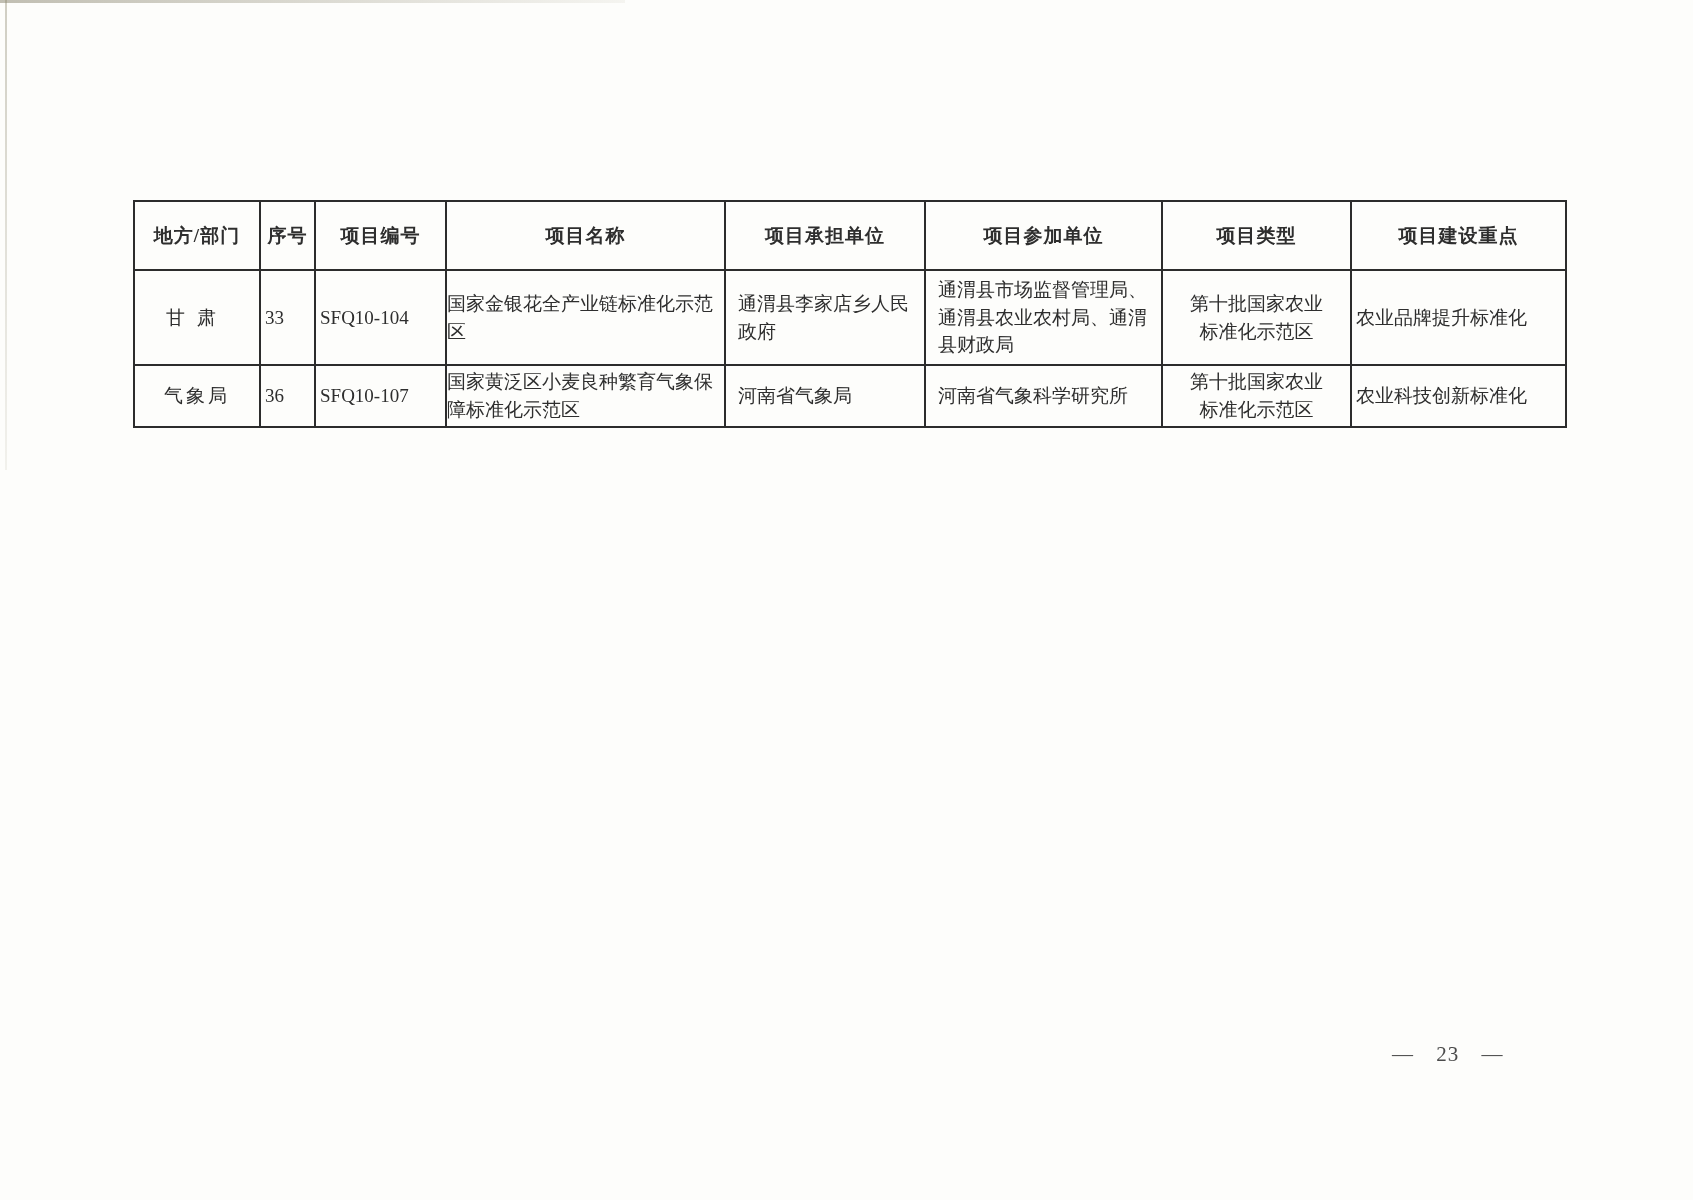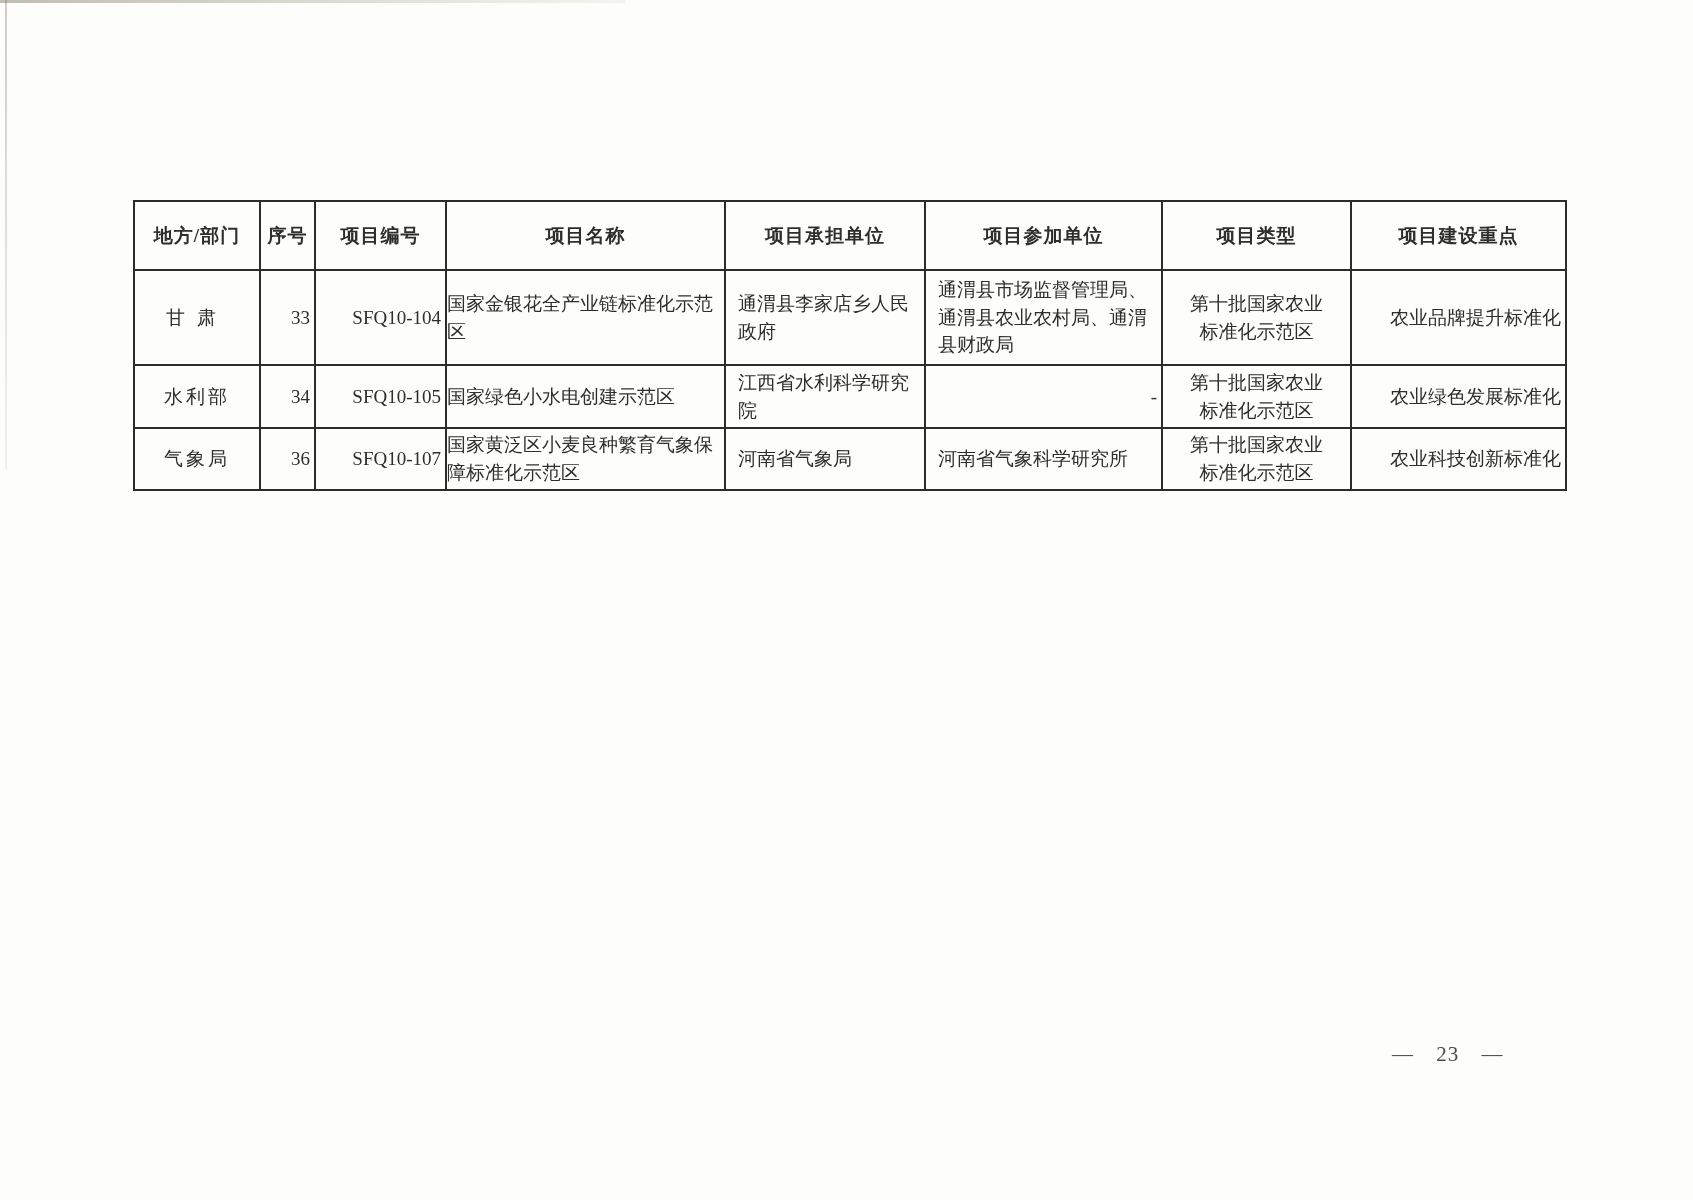--- a/index.html
+++ b/index.html
@@ -45,21 +45,21 @@
     overflow: hidden;
     word-break: break-word;
   }
   .doc-table th {
     font-weight: bold;
     text-align: center;
     padding: 2px 4px;
     letter-spacing: 1px;
   }
   .doc-table td { padding: 10px 4px; }
-  td.c { text-align: right; margin-top: 44px; }
+  td.c { text-align: left; margin-top: 44px; }
   td.l { text-align: left; }
   td.pad-name { padding: 2px 0; }
   td.pad-unit { padding: 2px 12px; }
   td.pad-type { padding: 2px 20px; text-align: center; }
   td.region { text-align: center; letter-spacing: 3px; }
   td.region-wide { text-align: center; letter-spacing: 12px; }
   .page-number {
     position: absolute;
     left: 1392px;
     top: 1042px;
@@ -104,30 +104,20 @@
       <tr style="height:95px">
         <td class="region-wide">甘肃</td>
         <td class="c">33</td>
         <td class="c">SFQ10-104</td>
         <td class="l pad-name">国家金银花全产业链标准化示范区</td>
         <td class="l pad-unit">通渭县李家店乡人民政府</td>
         <td class="l pad-unit">通渭县市场监督管理局、通渭县农业农村局、通渭县财政局</td>
         <td class="pad-type">第十批国家农业标准化示范区</td>
         <td class="c">农业品牌提升标准化</td>
       </tr>
-      <tr style="height:63px">
-        <td class="region">水利部</td>
-        <td class="c">34</td>
-        <td class="c">SFQ10-105</td>
-        <td class="l pad-name">国家绿色小水电创建示范区</td>
-        <td class="l pad-unit">江西省水利科学研究院</td>
-        <td class="c">-</td>
-        <td class="pad-type">第十批国家农业标准化示范区</td>
-        <td class="c">农业绿色发展标准化</td>
-      </tr>
       <tr style="height:62px">
         <td class="region">气象局</td>
         <td class="c">36</td>
         <td class="c">SFQ10-107</td>
         <td class="l pad-name">国家黄泛区小麦良种繁育气象保障标准化示范区</td>
         <td class="l pad-unit">河南省气象局</td>
         <td class="l pad-unit">河南省气象科学研究所</td>
         <td class="pad-type">第十批国家农业标准化示范区</td>
         <td class="c">农业科技创新标准化</td>
       </tr>

